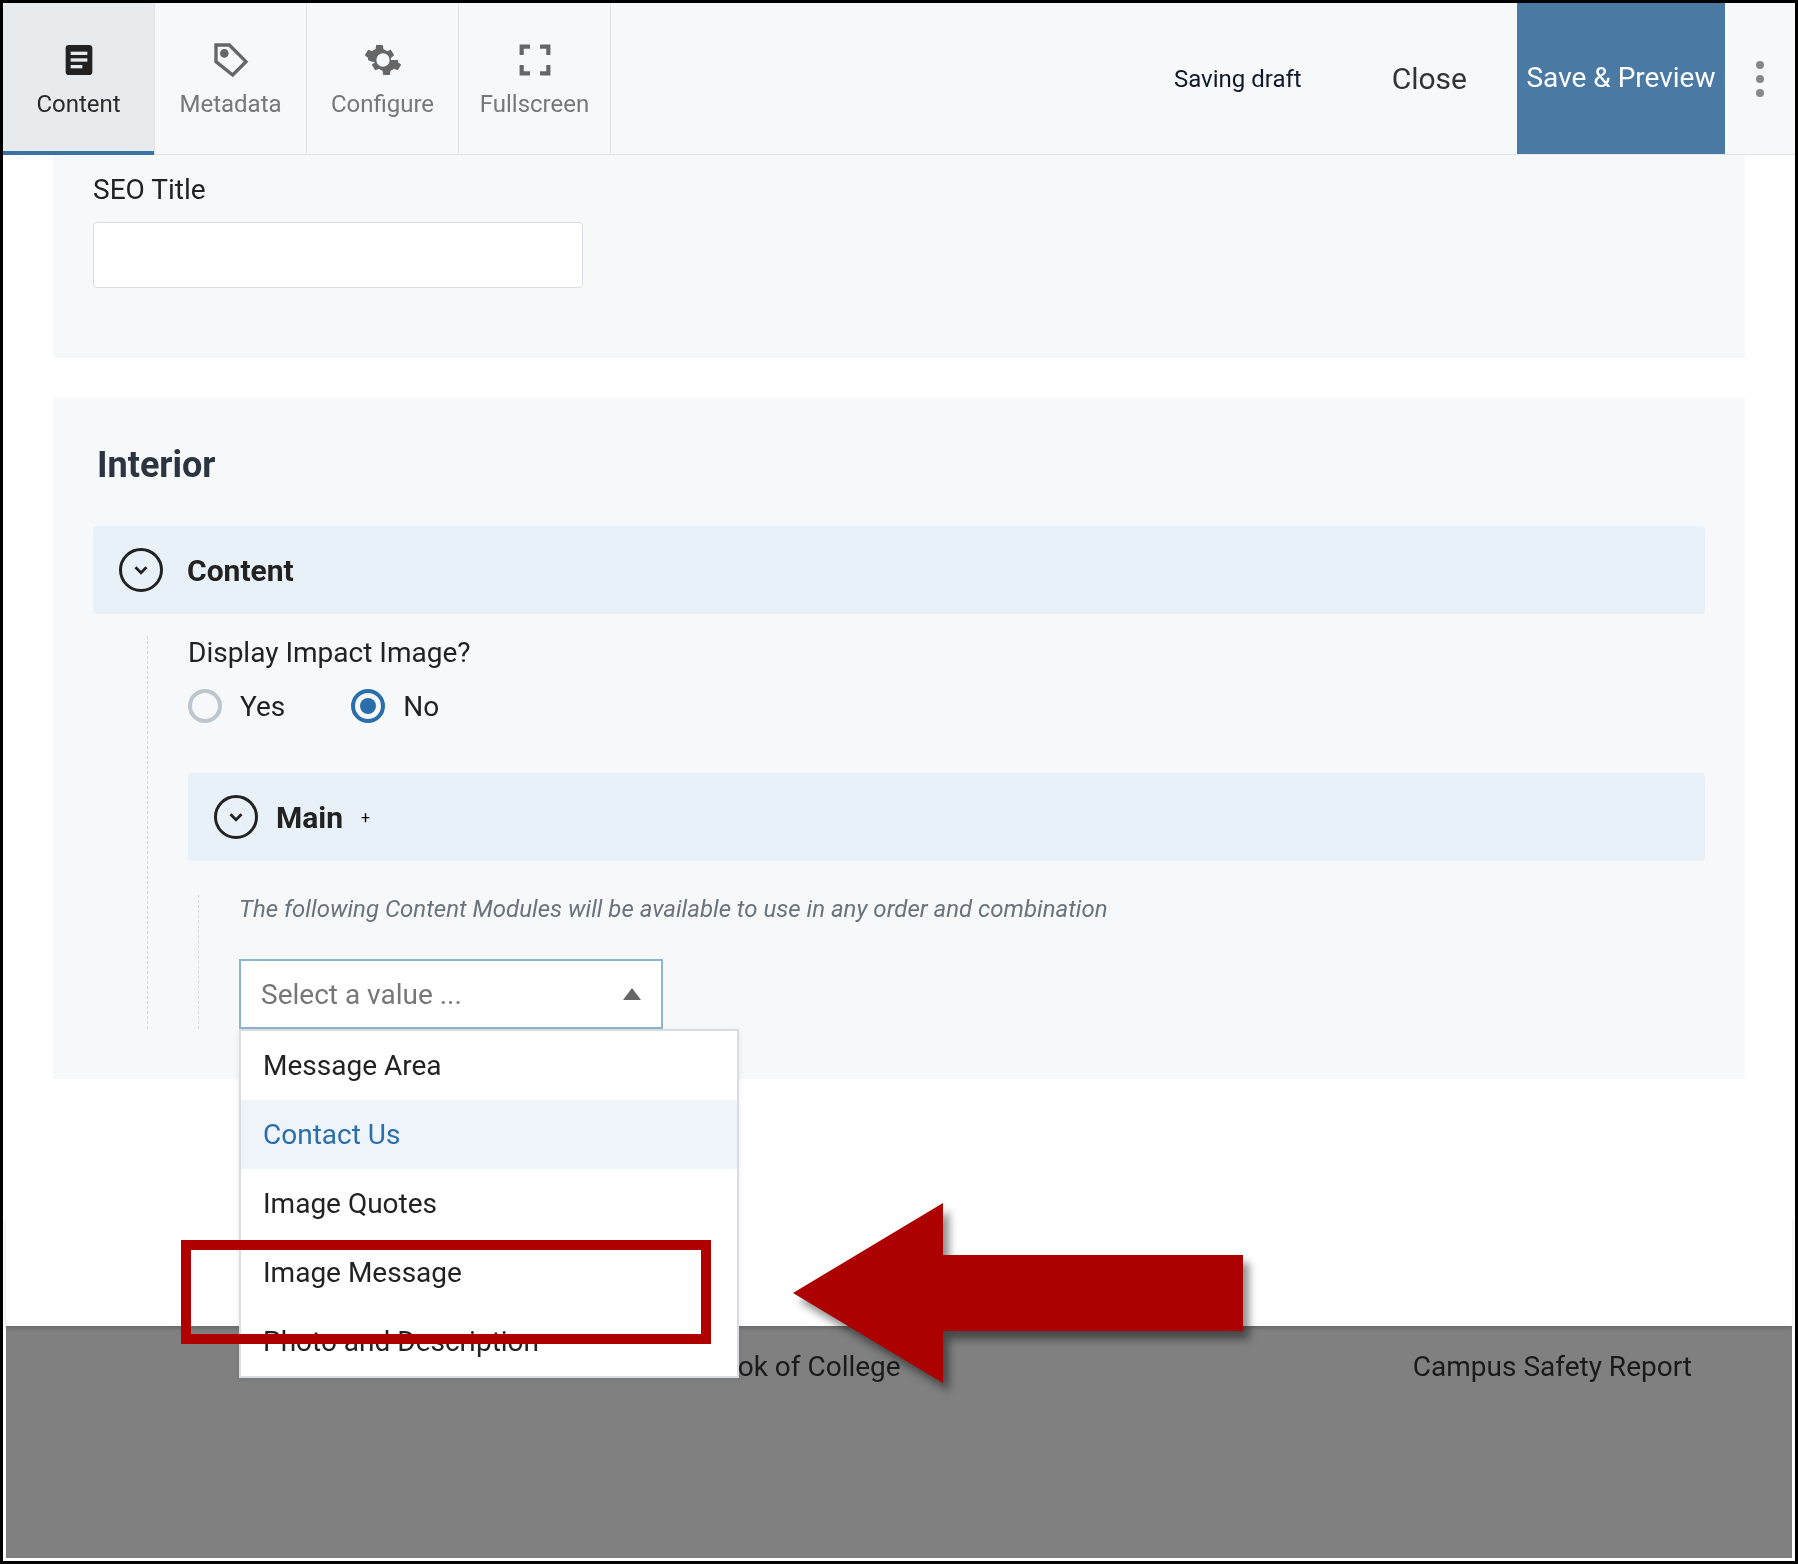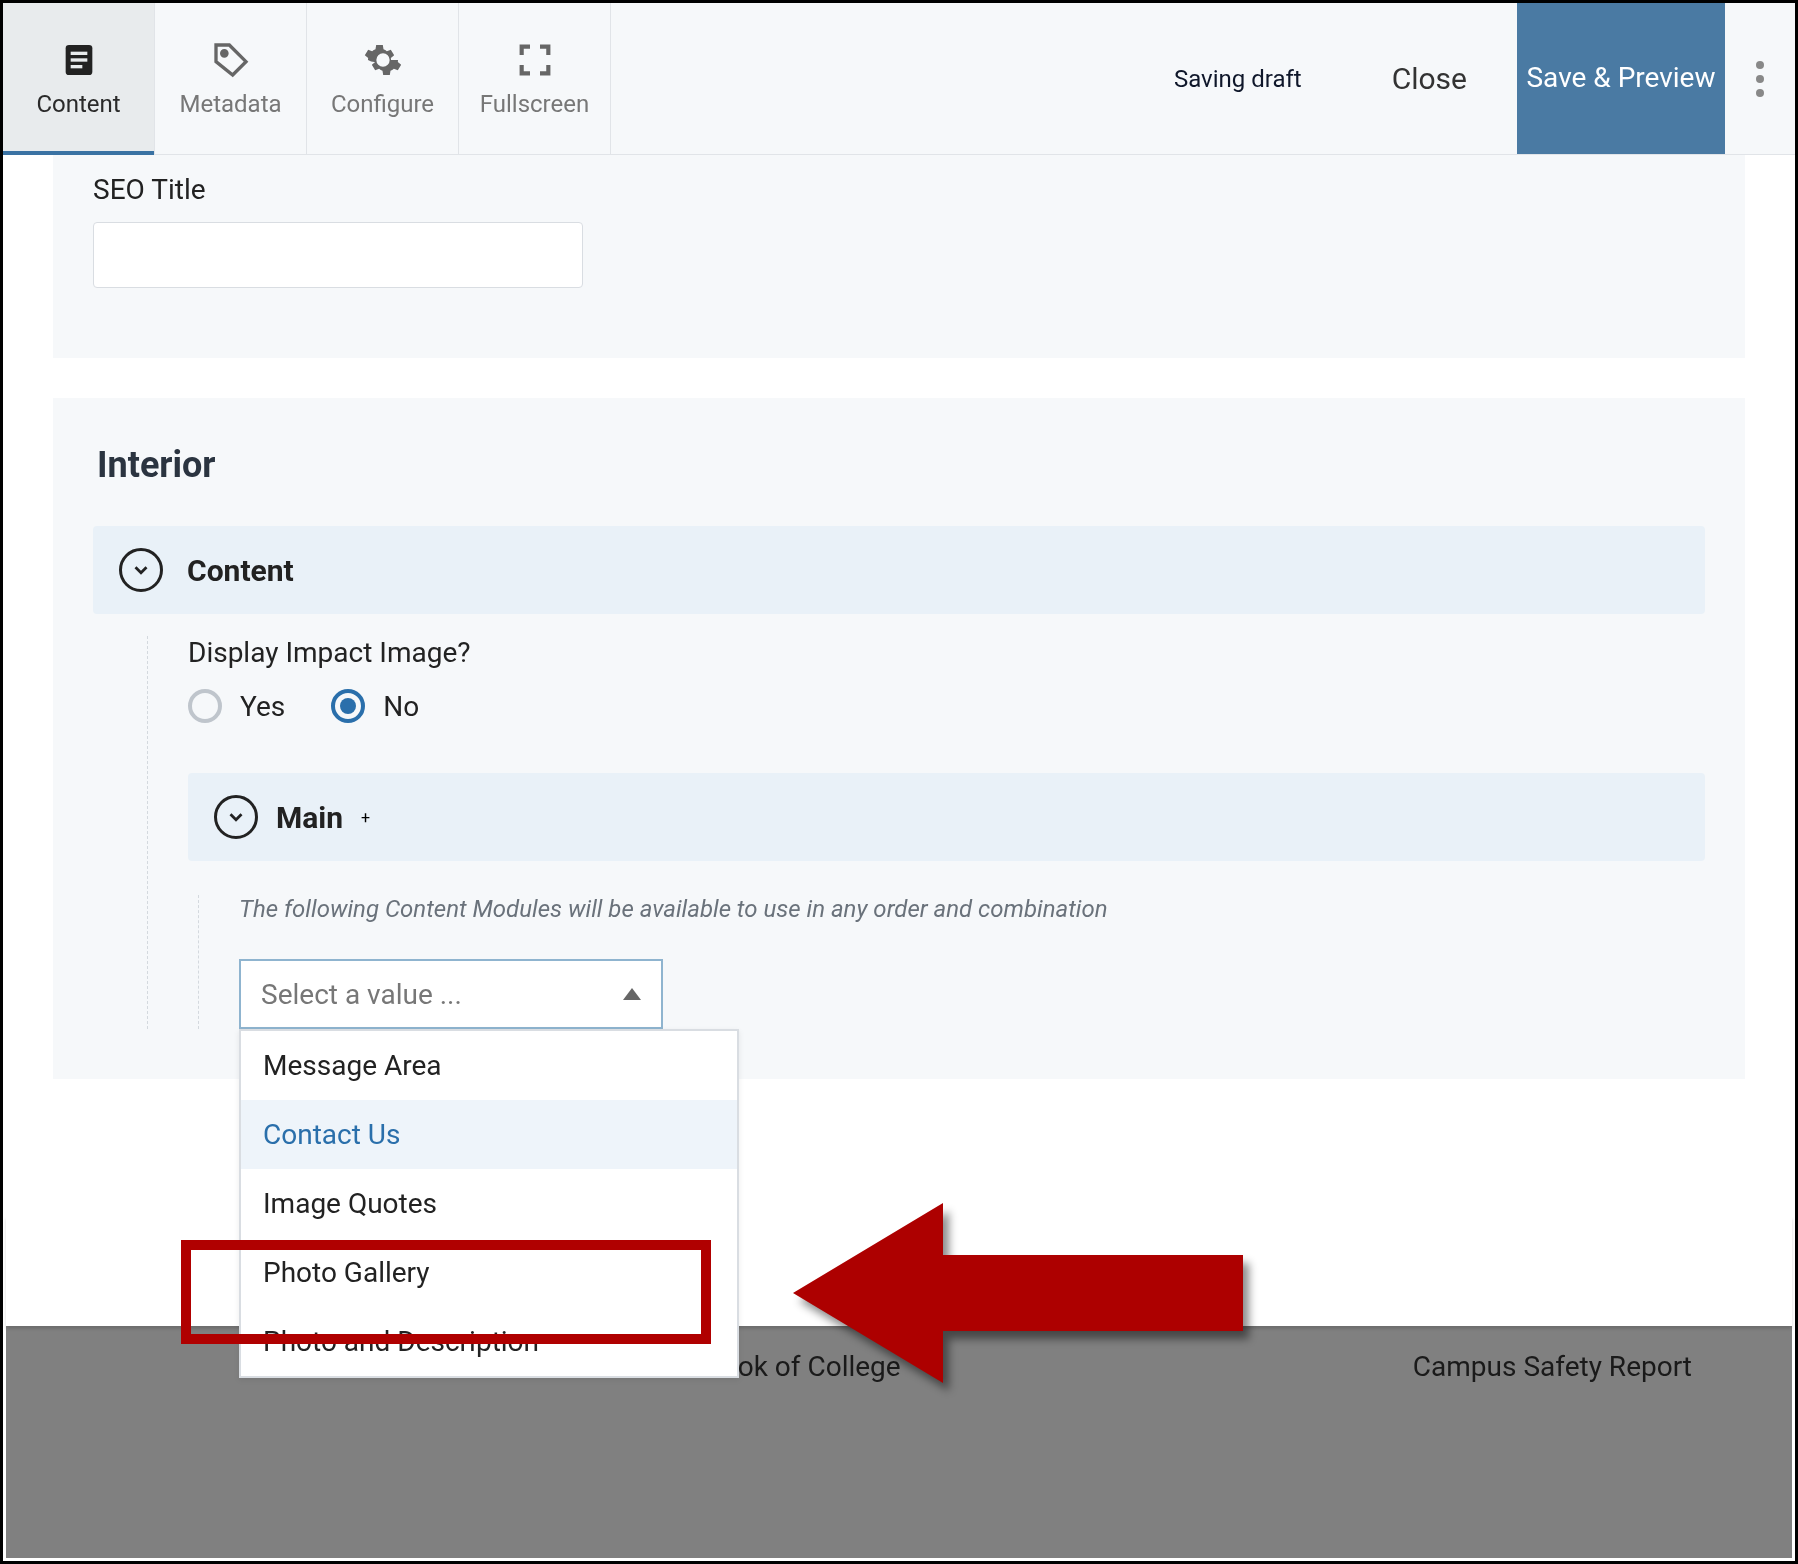--- a/index.html
+++ b/index.html
@@ -115,21 +115,21 @@
   .chev-circle {
     width: 44px; height: 44px; border: 3px solid #222; border-radius: 50%;
     display:flex; align-items:center; justify-content:center;
   }
   .chev-circle svg { width: 22px; height: 22px; }
   .collapsible-title { font-size: 30px; font-weight: 700; color: #222; }
 
   .indent-block { margin-left: 54px; border-left: 1px dashed #d4d9de; padding-left: 40px; }
 
   .field-label { font-size: 28px; color: #222; margin-bottom: 20px; }
-  .radio-row { display:flex; gap:46px; align-items:center; margin-bottom: 50px; }
+  .radio-row { display:flex; gap:66px; align-items:center; margin-bottom: 50px; }
   .radio-opt { display:flex; align-items:center; gap:18px; font-size:28px; color:#222; }
   .radio-outer { width:34px; height:34px; border:4px solid #bfc5cc; border-radius:50%; display:inline-flex; align-items:center; justify-content:center; }
   .radio-outer.checked { border-color:#2a6fab; }
   .radio-inner { width:16px; height:16px; border-radius:50%; background:#2a6fab; }
 
   .subpanel { background: #e9f1f8; border-radius:4px; padding:22px 26px; display:flex; align-items:center; gap:18px; }
 
   .content-type-block { margin-top: 34px; padding-left: 40px; border-left: 1px dashed #d4d9de; margin-left: 10px; }
   .ct-label { font-size: 28px; color:#222; margin-bottom: 10px; }
   .ct-desc { font-size: 24px; font-style: italic; color: #6a727b; margin-bottom: 36px; }
@@ -287,21 +287,21 @@
 
         <div class="select-wrap">
           <div class="select-box">
             <span>Select a value ...</span>
             <span class="tri"></span>
           </div>
           <div class="dropdown">
             <div class="opt">Message Area</div>
             <div class="opt hover">Contact Us</div>
             <div class="opt">Image Quotes</div>
-            <div class="opt">Photo Gallery</div>
+            <div class="opt">Image Message</div>
             <div class="opt">Photo and Description</div>
           </div>
         </div>
       </div>
 
     </div>
   </div>
 </div>
 
 <div class="footer-strip">

